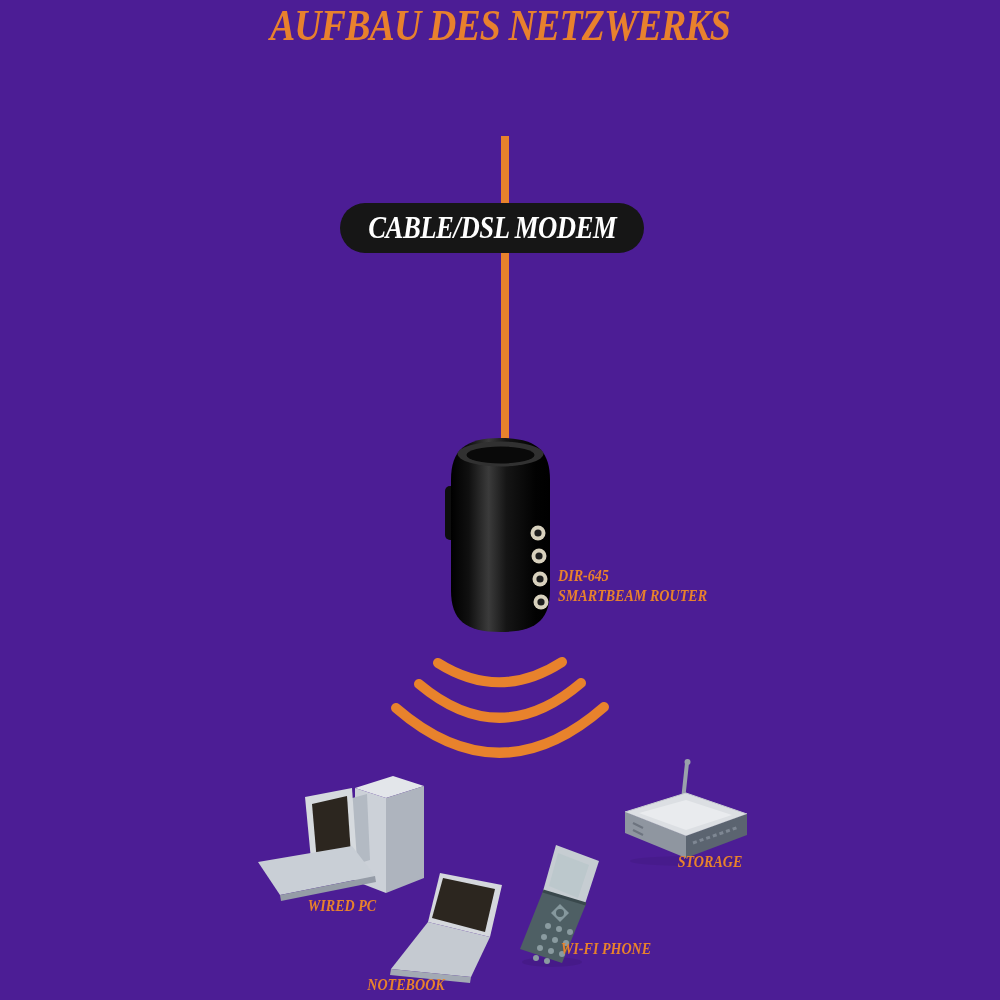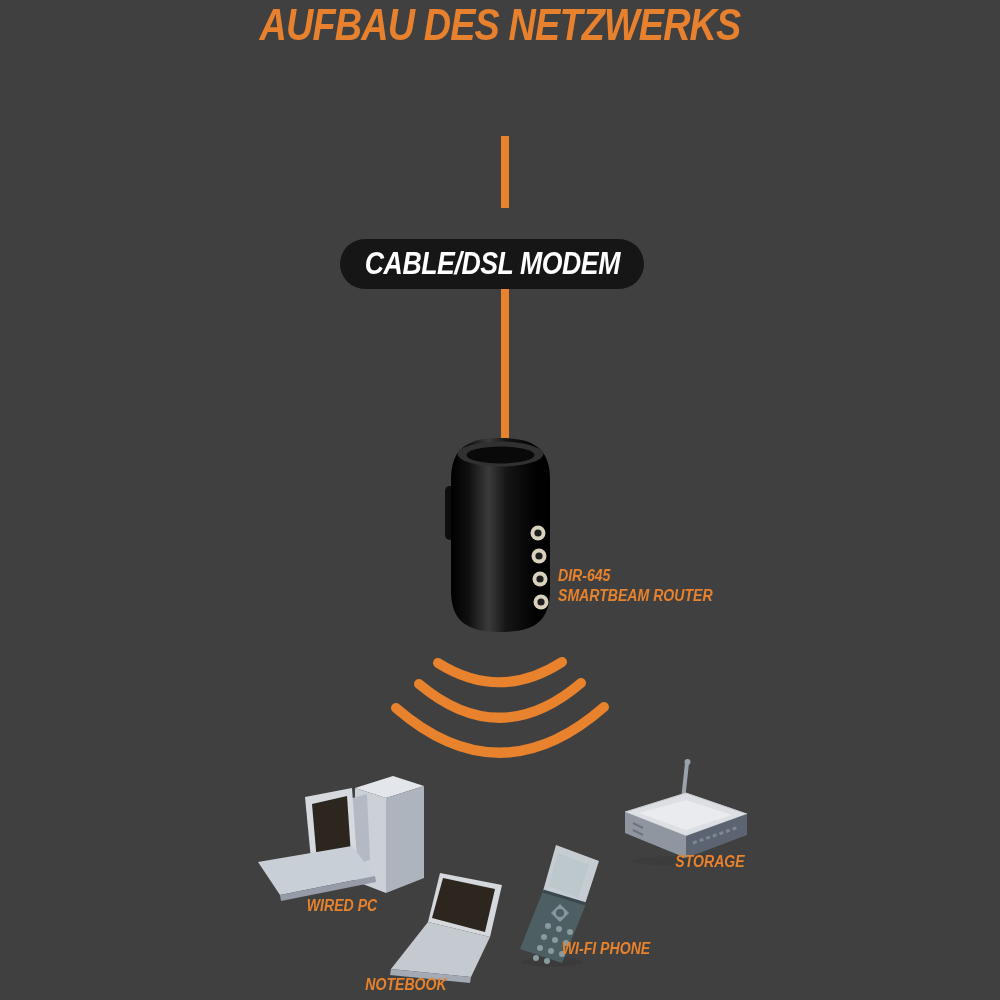--- a/index.html
+++ b/index.html
@@ -1,35 +1,35 @@
 <!DOCTYPE html>
 <html><head>
 <meta charset="utf-8">
 <style>
   html,body{margin:0;padding:0;background:#ffffff;}
   .canvas{
-    position:relative;width:1000px;height:1000px;background:#404040;overflow:hidden;
-    font-family:Liberation Sans, sans-serif;
+    position:relative;width:1000px;height:1000px;background:#4c1d95;overflow:hidden;
+    font-family:Liberation Serif, serif;
   }
   .title{
     position:absolute;top:0;left:0;width:1000px;margin:0;text-align:center;
     font-size:45px;line-height:50px;font-weight:bold;font-style:italic;
     color:#E8812D;transform:scaleX(0.84);letter-spacing:-1px;white-space:nowrap;
   }
   .vline{position:absolute;left:501px;width:8px;background:#E8822C;z-index:1;}
   .vline-1{top:136px;height:72px;}
   .vline-2{top:250px;height:193px;}
   .pill{
     position:absolute;background:#161616;border-radius:27px;z-index:2;
     display:flex;align-items:center;justify-content:center;
     color:#ffffff;font-style:italic;font-weight:bold;
   }
   .pill span{transform:scaleX(0.86);white-space:nowrap;letter-spacing:-0.5px;}
   .pill-internet{left:405px;top:93px;width:173px;height:45px;font-size:30px;}
-  .pill-modem{left:340px;top:203px;width:304px;height:50px;font-size:31px;margin-top:36px;}
+  .pill-modem{left:340px;top:203px;width:304px;height:50px;font-size:31px;}
   .abs{position:absolute;}
   .router-label{
     position:absolute;left:558px;top:566px;color:#E8822C;
     font-weight:bold;font-style:italic;font-size:16px;line-height:20px;
     transform:scaleX(0.88);transform-origin:left top;white-space:nowrap;
   }
   .dev-label{
     position:absolute;width:140px;text-align:center;color:#E8822C;
     font-weight:bold;font-style:italic;font-size:16px;
     transform:scaleX(0.88);white-space:nowrap;

